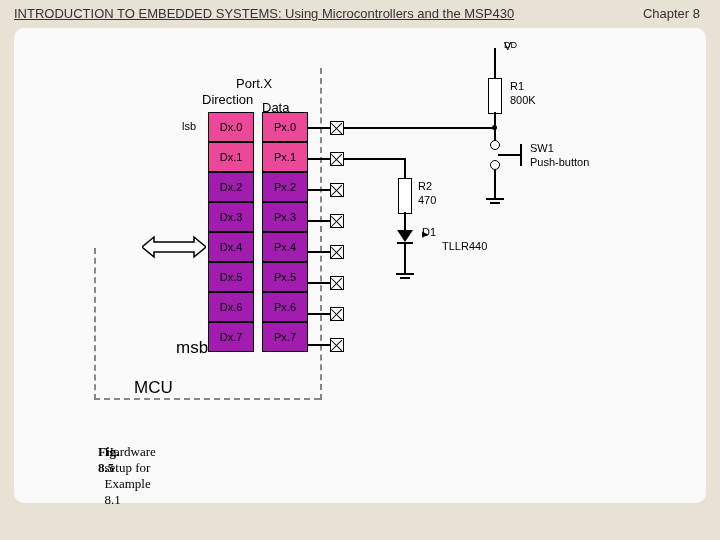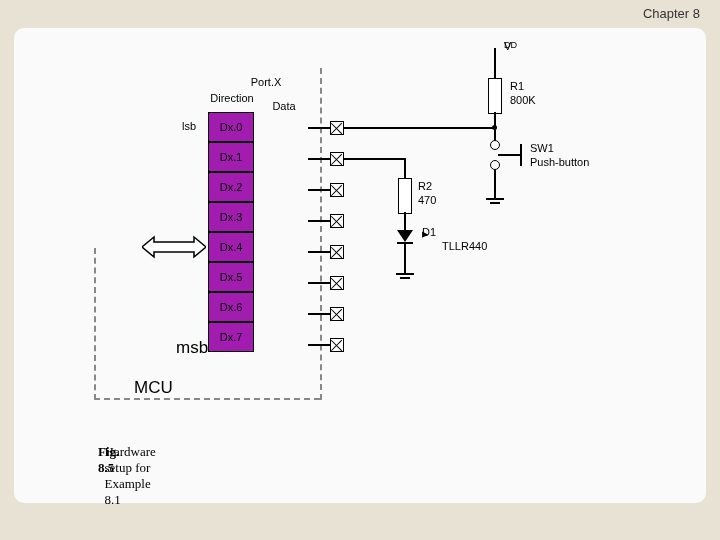--- a/index.html
+++ b/index.html
@@ -6,23 +6,23 @@
   .slide{position:relative;width:720px;height:540px}
   .header-title{position:absolute;top:6px;left:14px;font-size:13px;color:#333;text-decoration:underline}
   .chapter{position:absolute;top:6px;right:20px;font-size:13px;color:#333}
   .content{position:absolute;top:28px;left:14px;width:692px;height:475px;background:#fafafa;border-radius:10px}
   .copyright{position:absolute;bottom:12px;left:0;width:720px;text-align:center;font-size:12px;color:#333}
   .fig{position:absolute;top:40px;left:80px;width:540px;height:400px}
   .fig *{position:absolute}
   .cpu{left:0;top:155px;width:46px;height:48px;border:2px solid #000;background:#fff;font-size:12px;display:flex;align-items:center;justify-content:center}
   .arrow{left:48px;top:165px;width:64px;height:28px}
   .arrow svg{width:100%;height:100%}
-  .colhdr{font-size:11px;text-align:center}
+  .colhdr{font-size:13px;text-align:left}
   .box{width:44px;height:28px;border:1px solid #000;background:#a21caf;font-size:11px;display:flex;align-items:center;justify-content:center}
-  .box.hi{background:#a21caf}
+  .box.hi{background:#ec4899}
   .lsb{font-size:11px;left:88px;top:52px}
   .msb{font-size:17px;left:82px;top:270px}
   .mcu{font-size:17px;left:40px;top:310px}
   .dash{border-left:2px dashed #888}
   .dashh{border-top:2px dashed #888}
   .pin{width:12px;height:12px;border:1.5px solid #000;background:#fff}
   .pin::before,.pin::after{content:'';position:absolute;background:#000;width:1.2px;height:15px;top:-1px;left:5px}
   .pin::before{transform:rotate(45deg)}
   .pin::after{transform:rotate(-45deg)}
   .wire{background:#000}
@@ -33,20 +33,21 @@
   .gnd{width:18px;height:10px}
   .gnd::before{content:'';position:absolute;left:0;top:0;width:18px;height:1.5px;background:#000}
   .gnd::after{content:'';position:absolute;left:4px;top:4px;width:10px;height:1.5px;background:#000;box-shadow:3px 4px 0 -1px #000}
   .led{width:0;height:0;border-left:8px solid transparent;border-right:8px solid transparent;border-top:12px solid #000}
   .led::after{content:'';position:absolute;left:-8px;top:0;width:16px;height:1.5px;background:#000}
 </style>
 </head>
 <body>
 
 <div class="slide">
+  <div class="header-title">INTRODUCTION TO EMBEDDED SYSTEMS: Using Microcontrollers and the MSP430</div>
   <div class="chapter">Chapter 8</div>
   <div class="content">
     <div class="fig">
 
       <div class="dash" style="left:226px;top:0;height:332px"></div>
       <div class="dashh" style="left:0;top:330px;width:226px"></div>
       <div class="dash" style="left:0;top:180px;height:152px"></div>
 
       <div class="arrow">
           <svg viewBox="0 0 64 28">
@@ -65,20 +66,30 @@
         <div class="box hi" style="position:relative">Dx.0</div>
         <div class="box hi" style="position:relative">Dx.1</div>
         <div class="box" style="position:relative">Dx.2</div>
         <div class="box" style="position:relative">Dx.3</div>
         <div class="box" style="position:relative">Dx.4</div>
         <div class="box" style="position:relative">Dx.5</div>
         <div class="box" style="position:relative">Dx.6</div>
         <div class="box" style="position:relative">Dx.7</div>
       </div>
 
+      <div style="left:168px;top:44px">
+        <div class="box hi" style="position:relative">Px.0</div>
+        <div class="box hi" style="position:relative">Px.1</div>
+        <div class="box" style="position:relative">Px.2</div>
+        <div class="box" style="position:relative">Px.3</div>
+        <div class="box" style="position:relative">Px.4</div>
+        <div class="box" style="position:relative">Px.5</div>
+        <div class="box" style="position:relative">Px.6</div>
+        <div class="box" style="position:relative">Px.7</div>
+      </div>
 
       <div class="pin" style="left:236px;top:53px"></div>
       <div class="pin" style="left:236px;top:84px"></div>
       <div class="pin" style="left:236px;top:115px"></div>
       <div class="pin" style="left:236px;top:146px"></div>
       <div class="pin" style="left:236px;top:177px"></div>
       <div class="pin" style="left:236px;top:208px"></div>
       <div class="pin" style="left:236px;top:239px"></div>
       <div class="pin" style="left:236px;top:270px"></div>
 

